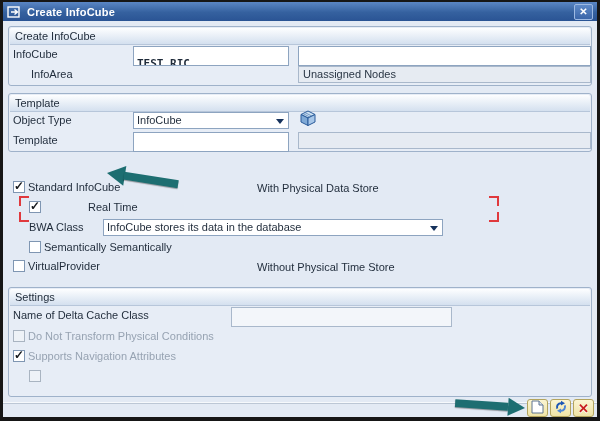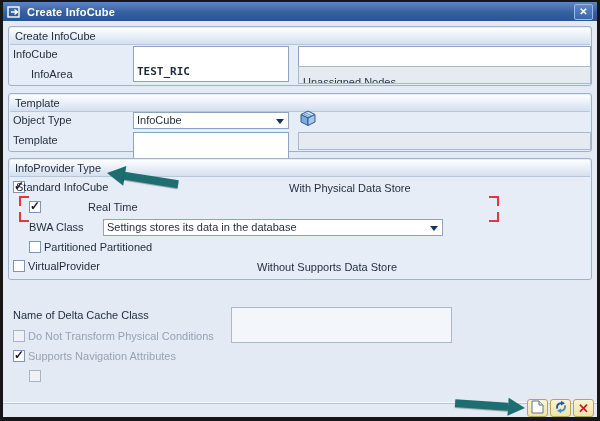--- a/index.html
+++ b/index.html
@@ -15,24 +15,24 @@
     display:flex;align-items:center;justify-content:center;cursor:default;line-height:1;}
   .bodyarea{position:absolute;left:3px;top:21px;width:594px;height:396px;background:#e3eaf4;}
   .group{position:absolute;background:#e7edf6;border:1px solid #9fb2ca;border-radius:3px;box-sizing:border-box;}
   .ghead{position:absolute;left:1px;right:1px;top:1px;height:16px;
     background:linear-gradient(#fdfeff,#d4e0ef);border-bottom:1px solid #b7c6da;
     border-radius:2px 2px 0 0;line-height:16px;padding-left:5px;color:#222e3d;}
   .lbl{position:absolute;line-height:17px;white-space:nowrap;}
   .lbl.dim{color:#97a3b2;}
   .note{position:absolute;line-height:14px;white-space:nowrap;}
   .input{position:absolute;background:#ffffff;border:1px solid #8da4c0;box-sizing:border-box;
-    height:17px;line-height:15px;padding:17px 3px;overflow:hidden;white-space:nowrap;}
+    height:17px;line-height:15px;padding:9px 3px;overflow:hidden;white-space:nowrap;}
   .input.mono{font-family:"DejaVu Sans Mono","Liberation Mono",monospace;font-weight:bold;font-size:11px;}
   .readonly{position:absolute;background:#e6ebf2;border:1px solid #a9b8cb;box-sizing:border-box;
-    height:17px;line-height:15px;padding:8px 4px;color:#2a3645;overflow:hidden;white-space:nowrap;}
+    height:17px;line-height:15px;padding:0 4px;color:#2a3645;overflow:hidden;white-space:nowrap;}
   .dropdown{position:absolute;background:#ffffff;border:1px solid #8da4c0;box-sizing:border-box;
     height:17px;line-height:15px;padding:0 16px 0 3px;white-space:nowrap;overflow:hidden;}
   .dd-arrow{position:absolute;right:4px;top:6px;width:0;height:0;
     border-left:4px solid transparent;border-right:4px solid transparent;border-top:5px solid #16325c;}
   .cb{position:absolute;width:12px;height:12px;background:#fff;border:1px solid #7f96b2;
     box-sizing:border-box;}
   .cb.dis{border-color:#a9b4c1;background:#eef2f7;}
   .cb.checked::after{content:"✓";position:absolute;left:0px;top:-3px;font-size:12px;
     font-weight:bold;color:#15181c;}
   .divider{position:absolute;left:3px;width:594px;top:402px;height:0;
@@ -101,44 +101,44 @@
       <polygon points="9,1 16,4.5 9,8 2,4.5" fill="#cfe2f3" stroke="#2a5b9a" stroke-width="1"></polygon>
       <polygon points="2,4.5 9,8 9,15.5 2,12" fill="#7fa9d6" stroke="#2a5b9a" stroke-width="1"></polygon>
       <polygon points="16,4.5 9,8 9,15.5 16,12" fill="#a7c6e8" stroke="#2a5b9a" stroke-width="1"></polygon>
       <path d="M4 3.6 L11 7.1 M6 2.6 L13 6.1" stroke="#5b84b8" stroke-width="0.8" fill="none"></path>
     </svg>
   </span>
   <span class="lbl" style="left:13px;top:132px;">Template</span>
   <div class="input" style="left:133px;top:132px;width:156px;"></div>
   <div class="readonly" style="left:298px;top:132px;width:293px;"></div>
 
-  <div class="group" style="left:8px;top:158px;width:584px;height:122px;">
-    <div class="ghead">InfoProvider Type</div>
-  </div>
 
   <span class="cb checked" style="left:13px;top:181px;"></span>
-  <span class="lbl" style="left:16px;top:179px;text-align:center;">Standard InfoCube</span>
-  <span class="note" style="left:257px;top:181px;margin-left:32px;">With Physical Data Store</span>
+  <span class="lbl" style="left:28px;top:179px;text-align:center;">Standard InfoCube</span>
+  <span class="note" style="left:257px;top:181px;">With Physical Data Store</span>
 
   <span class="cb checked" style="left:29px;top:201px;"></span>
   <span class="lbl" style="left:44px;top:199px;padding-left:44px;">Real Time</span>
 
   <span class="lbl" style="left:29px;top:219px;">BWA Class</span>
   <div class="dropdown" style="left:103px;top:219px;width:340px;">
-    <span>Settings stores its data in the database</span>
+    <span>InfoCube stores its data in the database</span>
     <span class="dd-arrow"></span>
   </div>
 
   <span class="cb" style="left:29px;top:241px;"></span>
-  <span class="lbl" style="left:44px;top:239px;">Partitioned Partitioned</span>
+  <span class="lbl" style="left:44px;top:239px;">Semantically Semantically</span>
 
   <span class="cb" style="left:13px;top:260px;"></span>
   <span class="lbl" style="left:28px;top:258px;">VirtualProvider</span>
-  <span class="note" style="left:257px;top:260px;">Without Supports Data Store</span>
+  <span class="note" style="left:257px;top:260px;">Without Physical Time Store</span>
 
+  <div class="group" style="left:8px;top:287px;width:584px;height:110px;">
+    <div class="ghead">Settings</div>
+  </div>
   <span class="lbl" style="left:13px;top:307px;">Name of Delta Cache Class</span>
   <div class="input" style="left:231px;top:307px;width:221px;background:#f3f6fa;border-color:#a9b8cb;"></div>
 
   <span class="cb dis" style="left:13px;top:330px;"></span>
   <span class="lbl dim" style="left:28px;top:328px;">Do Not Transform Physical Conditions</span>
 
   <span class="cb checked" style="left:13px;top:350px;"></span>
   <span class="lbl dim" style="left:28px;top:348px;">Supports Navigation Attributes</span>
 
   <span class="cb dis" style="left:29px;top:370px;"></span>

